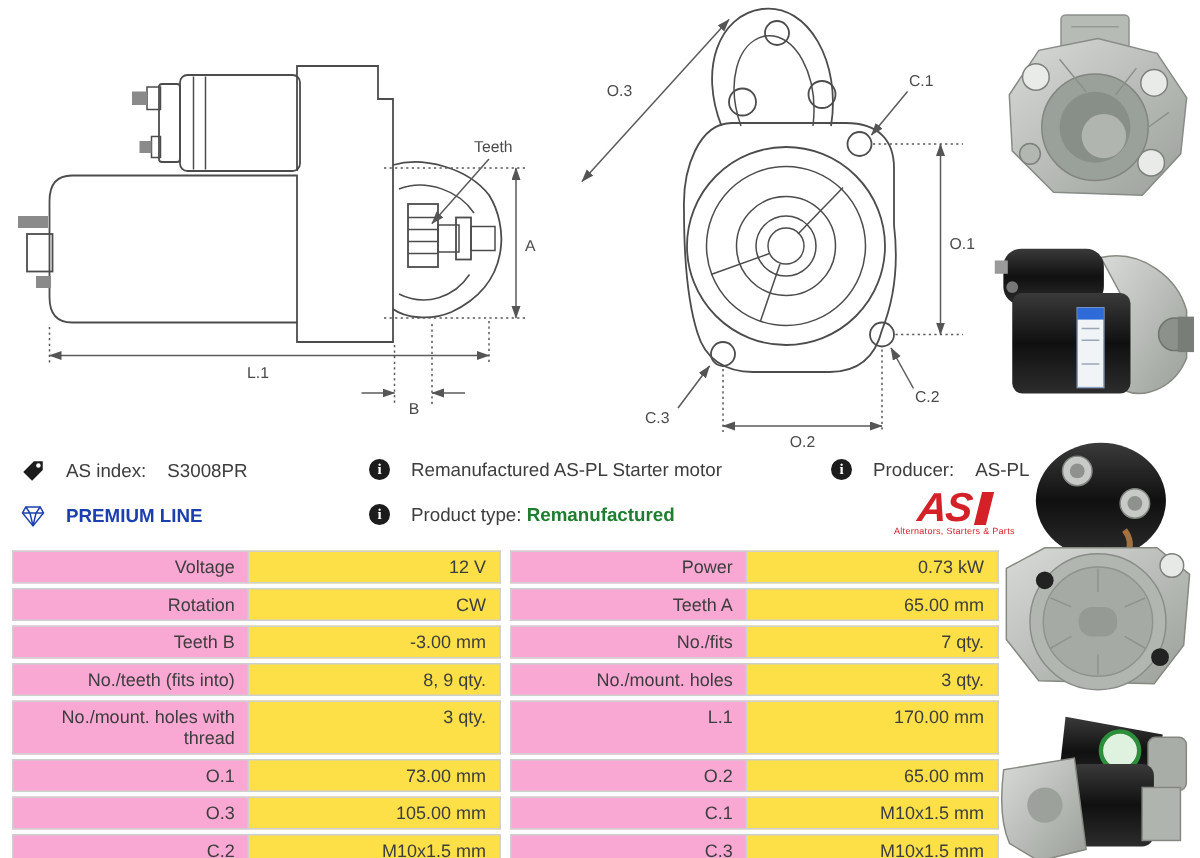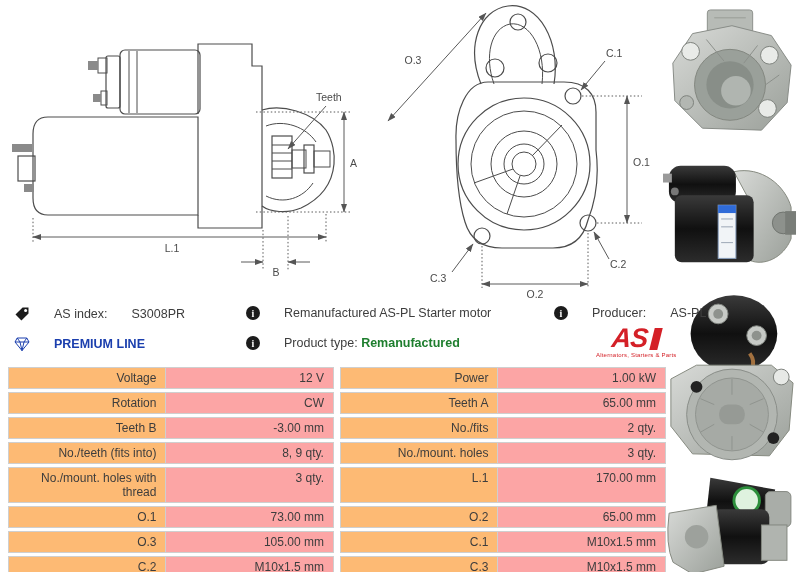--- a/index.html
+++ b/index.html
@@ -12,41 +12,41 @@
   #sv-front{left:358px;}
   .dline{stroke:#4c4c4c;stroke-width:1.2;fill:none;}
   .dthin{stroke:#4c4c4c;stroke-width:1;fill:none;}
   .dim{stroke:#5a5a5a;stroke-width:1;fill:none;}
   .dot{stroke:#5a5a5a;stroke-width:1;fill:none;stroke-dasharray:1.5 2.2;}
   .dtext{font-family:"Liberation Sans",sans-serif;font-size:10.5px;fill:#4a4a4a;}
   
   .photos{position:absolute;top:4px;right:1px;width:138px;display:flex;flex-direction:column;gap:6px;align-items:center;}
   
   .infobar{position:absolute;left:14px;top:300px;width:780px;height:62px;font-size:12.5px;}
-  .info-item{position:absolute;display:flex;align-items:center;gap:24px;white-space:nowrap;}
+  .info-item{position:absolute;display:flex;align-items:center;gap:14px;white-space:nowrap;}
   .b{font-weight:normal;}
   .premium-text{font-weight:bold;}
   .green{font-weight:bold;text-align:right;}
   .info-ico{display:inline-flex;width:14px;height:14px;border-radius:50%;background:#1c1c1c;color:#fff;
             font-size:10px;font-weight:bold;font-family:"Liberation Serif",serif;
             align-items:center;justify-content:center;flex:0 0 auto;}
   .mini-ico{width:16px;height:16px;flex:0 0 auto;}
   
   .as-logo{position:absolute;text-align:center;}
   .as-mark{display:flex;align-items:flex-end;justify-content:center;gap:3px;}
   .as-text{font-style:italic;font-weight:bold;font-size:27px;line-height:24px;letter-spacing:-1px;
            transform:skewX(-6deg);}
   .as-flag{display:inline-block;width:8px;height:22px;transform:skewX(-14deg);margin-left:1px;}
   .as-tagline{font-size:6px;letter-spacing:.2px;margin-top:2px;}
   
   .spec{position:absolute;left:8px;top:364px;border-collapse:separate;border-spacing:0 3px;
         table-layout:fixed;width:658px;font-size:12px;}
   .spec td{vertical-align:top;padding:3px 9px;line-height:14px;text-align:right;}
-  .spec td.lab{background:#fdba74;border:1px solid #cfcfcf;}
-  .spec td.val{background:#fca5a5;border:1px solid #cfcfcf;border-left:none;}
+  .spec td.lab{background:#f9a8d4;border:1px solid #cfcfcf;}
+  .spec td.val{background:#fde047;border:1px solid #cfcfcf;border-left:none;}
   .spec td.gap{padding:0;border:none;background:transparent;}
 </style>
 </head>
 <body>
 
 <div class="page">
 
   <div class="drawings">
 
     <svg id="sv-side" width="360" height="292" viewBox="0 0 360 292">
@@ -283,35 +283,35 @@
         <col style="width:6px">
       <col style="width:158px">
         <col style="width:167px">
     </colgroup>
     <tbody>
       <tr>
         <td class="lab">Voltage</td>
         <td class="val">12 V</td>
         <td class="gap"></td>
         <td class="lab">Power</td>
-        <td class="val">1.00 kW</td>
+        <td class="val">0.73 kW</td>
       </tr>
       <tr>
         <td class="lab">Rotation</td>
         <td class="val">CW</td>
         <td class="gap"></td>
         <td class="lab">Teeth A</td>
         <td class="val">65.00 mm</td>
       </tr>
       <tr>
         <td class="lab">Teeth B</td>
         <td class="val">-3.00 mm</td>
         <td class="gap"></td>
         <td class="lab">No./fits</td>
-        <td class="val">2 qty.</td>
+        <td class="val">7 qty.</td>
       </tr>
       <tr>
         <td class="lab">No./teeth (fits into)</td>
         <td class="val">8, 9 qty.</td>
         <td class="gap"></td>
         <td class="lab">No./mount. holes</td>
         <td class="val">3 qty.</td>
       </tr>
       <tr>
         <td class="lab">No./mount. holes with thread</td>

